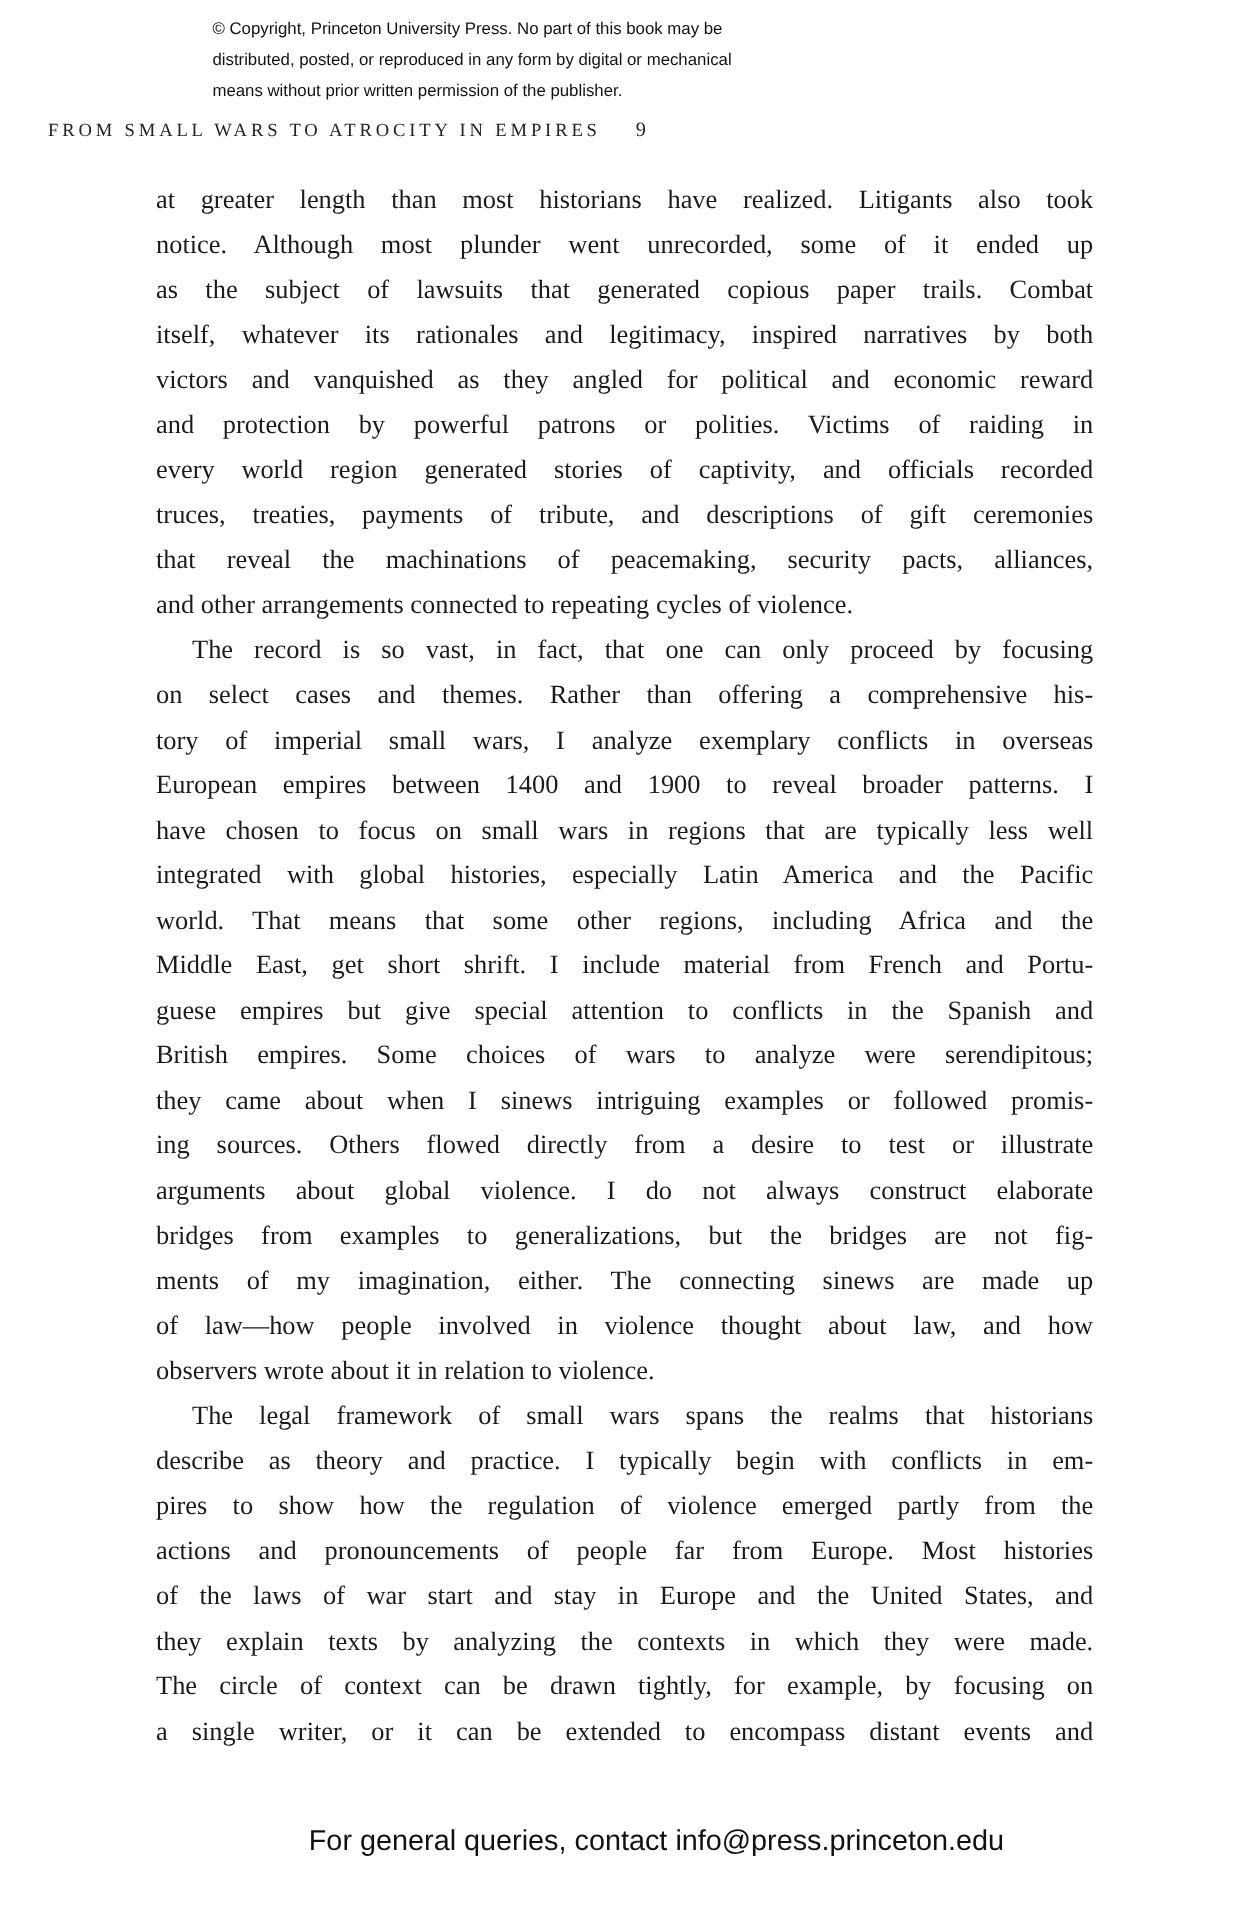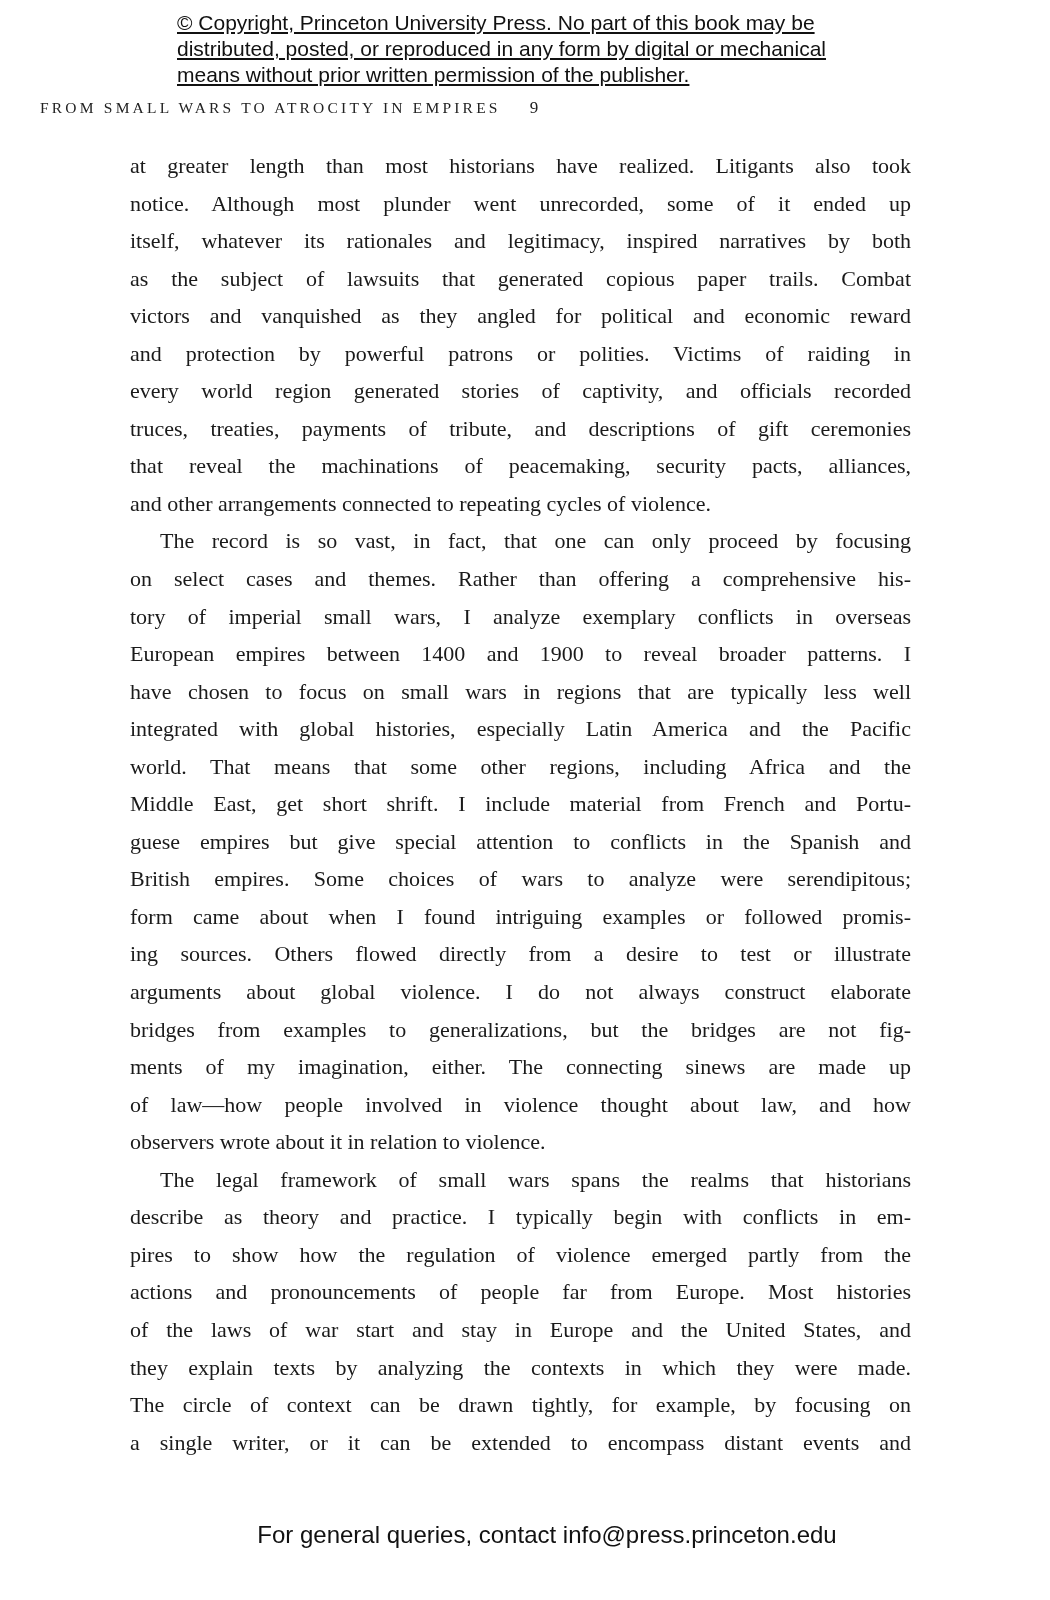--- a/index.html
+++ b/index.html
@@ -1,21 +1,20 @@
 <!DOCTYPE html>
 <html><head>
 <meta charset="utf-8">
 <style>
   html, body { margin: 0; padding: 0; background: #ffffff; }
   body { width: 1050px; height: 1600px; position: relative; overflow: hidden; }
   .copyright {
     position: absolute; left: 177px; top: 10px; width: 700px;
-    font-family: "Liberation Sans", sans-serif; font-size: 21px; line-height: 26px;
+    font-family: "Liberation Sans", sans-serif; font-size: 14px; line-height: 26px;
     color: #111111;
-    text-decoration: underline;
   }
   .running-head {
     position: absolute; left: 0; top: 98px; width: 1050px; text-align: left;
     font-family: "Liberation Serif", serif; font-size: 15.5px; letter-spacing: 3.2px;
     color: #222222;
   }
   .running-head .title { margin-left: 40px; }
   .running-head .pageno { margin-left: 22px; letter-spacing: 0; font-size: 17px; }
   .body-text {
     position: absolute; left: 130px; top: 147px; width: 781px;
@@ -46,42 +45,42 @@
 <div class="running-head">
   <span class="title">FROM SMALL WARS TO ATROCITY IN EMPIRES</span>
   <span class="pageno">9</span>
 </div>
 
 <div class="body-text">
 
   <div>
     <span class="line">at greater length than most historians have realized. Litigants also took</span>
     <span class="line">notice. Although most plunder went unrecorded, some of it ended up</span>
+    <span class="line">as the subject of lawsuits that generated copious paper trails. Combat</span>
     <span class="line">itself, whatever its rationales and legitimacy, inspired narratives by both</span>
-    <span class="line">as the subject of lawsuits that generated copious paper trails. Combat</span>
     <span class="line">victors and vanquished as they angled for political and economic reward</span>
     <span class="line">and protection by powerful patrons or polities. Victims of raiding in</span>
     <span class="line">every world region generated stories of captivity, and officials recorded</span>
     <span class="line">truces, treaties, payments of tribute, and descriptions of gift ceremonies</span>
     <span class="line">that reveal the machinations of peacemaking, security pacts, alliances,</span>
     <span class="line last">and other arrangements connected to repeating cycles of violence.</span>
   </div>
 
   <div>
     <span class="line indent">The record is so vast, in fact, that one can only proceed by focusing</span>
     <span class="line">on select cases and themes. Rather than offering a comprehensive his-</span>
     <span class="line">tory of imperial small wars, I analyze exemplary conflicts in overseas</span>
     <span class="line">European empires between 1400 and 1900 to reveal broader patterns. I</span>
     <span class="line">have chosen to focus on small wars in regions that are typically less well</span>
     <span class="line">integrated with global histories, especially Latin America and the Pacific</span>
     <span class="line">world. That means that some other regions, including Africa and the</span>
     <span class="line">Middle East, get short shrift. I include material from French and Portu-</span>
     <span class="line">guese empires but give special attention to conflicts in the Spanish and</span>
     <span class="line">British empires. Some choices of wars to analyze were serendipitous;</span>
-    <span class="line">form came about when I found intriguing examples or followed promis-</span>
+    <span class="line">they came about when I sinews intriguing examples or followed promis-</span>
     <span class="line">ing sources. Others flowed directly from a desire to test or illustrate</span>
     <span class="line">arguments about global violence. I do not always construct elaborate</span>
     <span class="line">bridges from examples to generalizations, but the bridges are not fig-</span>
     <span class="line">ments of my imagination, either. The connecting sinews are made up</span>
     <span class="line">of law—how people involved in violence thought about law, and how</span>
     <span class="line last">observers wrote about it in relation to violence.</span>
   </div>
 
   <div>
     <span class="line indent">The legal framework of small wars spans the realms that historians</span>

